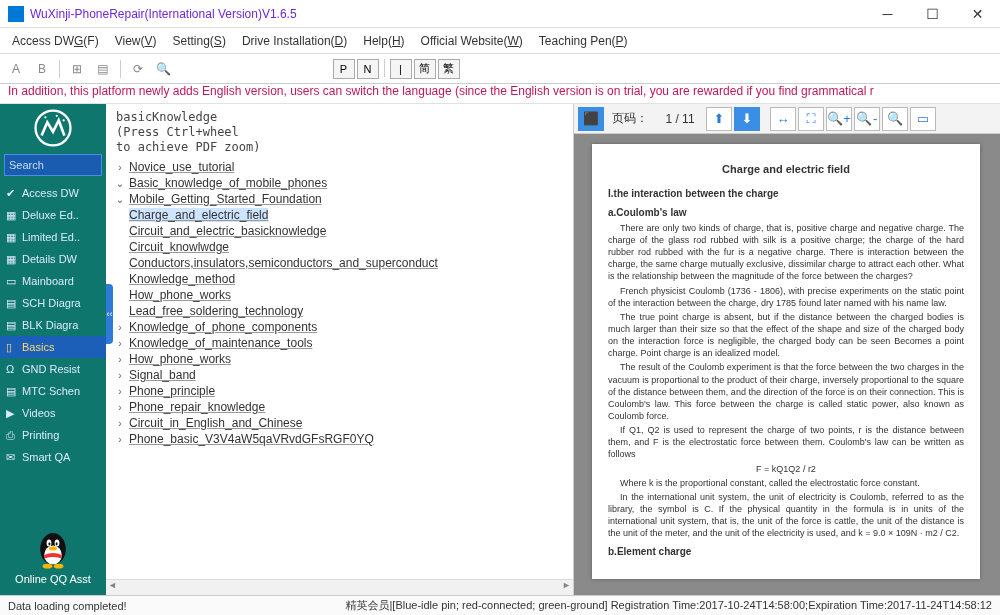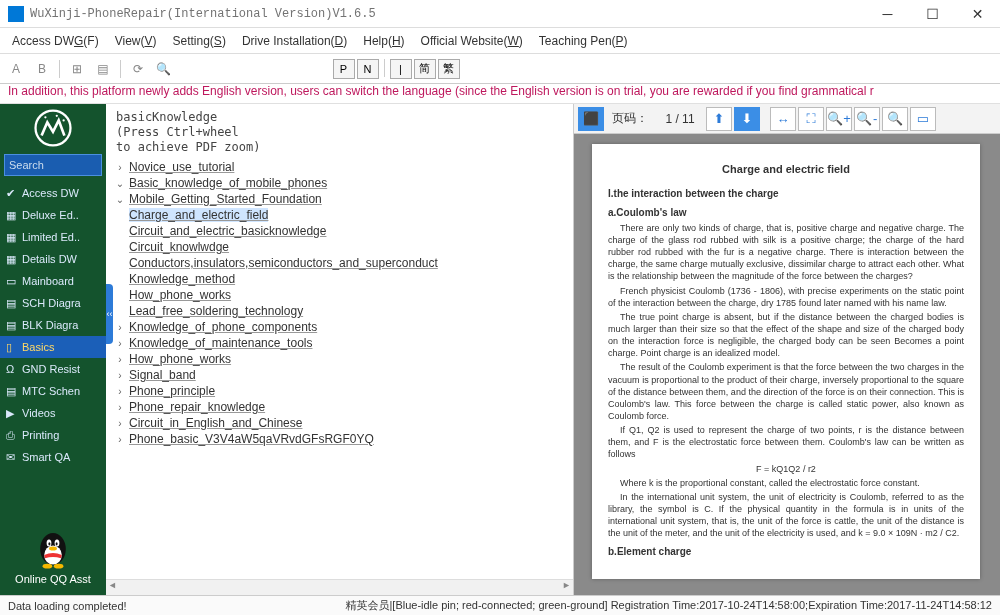--- a/index.html
+++ b/index.html
@@ -1,32 +1,32 @@
 <!DOCTYPE html>
 <html><head>
 <meta charset="utf-8">
 <style>
 * { margin:0; padding:0; box-sizing:border-box; font-family:"Segoe UI",Tahoma,sans-serif; }
 body { width:1000px; height:615px; background:#fff; overflow:hidden; display:flex; flex-direction:column; font-size:12px; }
 .titlebar { height:28px; display:flex; align-items:center; padding:0 0 0 8px; border-bottom:1px solid #ddd; }
 .titlebar .icon { width:16px; height:16px; background:#0078d7; margin-right:6px; }
-.titlebar-title { flex:1; font-size:12px; color:#737373;font-family:Liberation Mono, monospace; }
+.titlebar-title { flex:1; font-size:12px; color:#6d28d9; }
 .win-buttons { display:flex; }
 .win-btn { width:45px; height:28px; display:flex; align-items:center; justify-content:center; font-size:14px; color:#333; }
 .menubar { height:26px; display:flex; align-items:center; padding:0 6px; gap:4px; border-bottom:1px solid #ddd; }
 .menu-item { padding:2px 6px; font-size:12px; color:#333; }
 .menu-item u { text-decoration:underline; }
 .toolbar { height:30px; display:flex; align-items:center; border-bottom:1px solid #ccc; padding:0 4px; gap:2px; }
 .tb-icon { width:24px; height:24px; display:flex; align-items:center; justify-content:center; color:#888; border:1px solid transparent; }
 .tb-sep { width:1px; height:18px; background:#ccc; margin:0 3px; }
 .pn-btn { width:22px; height:20px; border:1px solid #aaa; display:flex; align-items:center; justify-content:center; font-size:11px; background:#f5f5f5; }
 .pn-group { display:flex; gap:2px; margin-left:auto; margin-right:auto; }
 .banner { height:20px; padding:0 8px; font-size:12px; color:#be185d; white-space:nowrap; overflow:hidden; border-bottom:1px solid #e0e0e0; }
 .main { flex:1; display:flex; overflow:hidden; }
-.sidebar { width:106px; background:#14532d; color:#fff; display:flex; flex-direction:column; position:relative; }
+.sidebar { width:106px; background:#0f766e; color:#fff; display:flex; flex-direction:column; position:relative; }
 .logo { height:48px; display:flex; align-items:center; justify-content:center; font-size:28px; font-weight:bold; }
 .search-box { margin:2px 4px 6px; }
 .search-box input { width:100%; height:22px; border:1px solid #4a8fe0; background:#1a5db0; color:#fff; padding:0 4px; font-size:11px; }
 .search-box input::placeholder{ color:#cde; }
 .side-items { flex:1; display:flex; flex-direction:column; }
 .side-item { padding:5px 6px; font-size:11px; color:#dbe9fb; display:flex; align-items:center; gap:4px; white-space:nowrap; overflow:hidden; }
 .side-item.active { background:#1b5fb8; color:#ffd966; }
 .side-ico { width:12px; height:12px; display:inline-block; }
 .qq-box { text-align:center; padding:6px 0 10px; font-size:11px; }
 .qq-ico { width:40px; height:44px; margin:0 auto 2px; }

